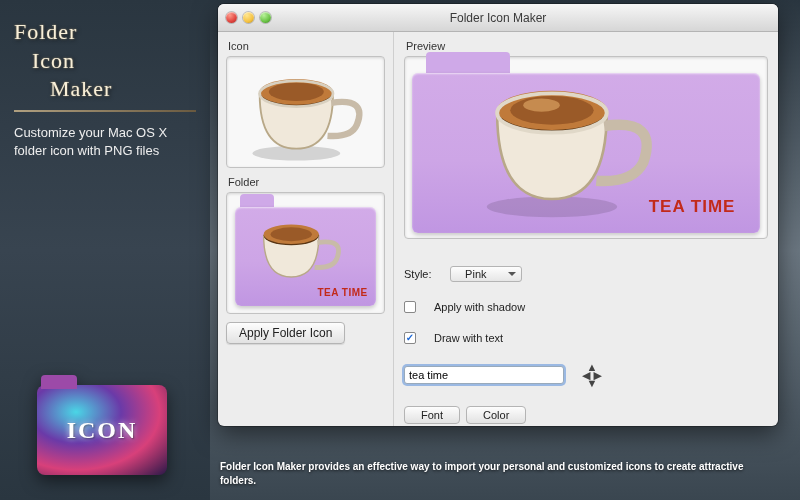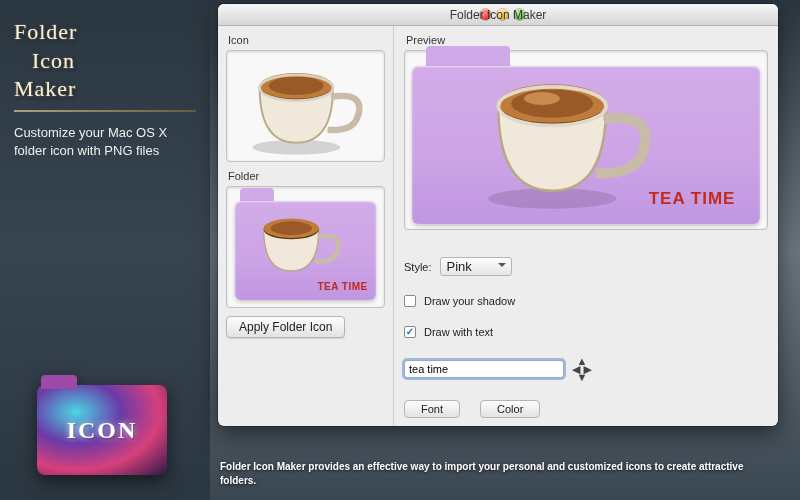--- a/index.html
+++ b/index.html
@@ -52,23 +52,23 @@
 }
 
 
 .window {
   position: absolute; left: 218px; top: 4px; width: 560px; height: 422px;
   background: #ededed; border-radius: 6px;
   box-shadow: 0 8px 24px rgba(0,0,0,.5), 0 0 0 1px rgba(0,0,0,.25);
   overflow: hidden;
 }
 .titlebar {
-  height: 22px; background: linear-gradient(#f6f6f6, #d6d6d6);
+  height: 28px; background: linear-gradient(#f6f6f6, #d6d6d6);
   border-bottom: 1px solid #b4b4b4;
-  display: flex; align-items: center; position: relative; justify-content: center;
+  display: flex; align-items: center; position: relative;
 }
 .traffic { display: flex; gap: 6px; padding-left: 8px; }
 .tl { width: 11px; height: 11px; border-radius: 50%; box-shadow: inset 0 1px 1px rgba(255,255,255,.5), 0 0 0 1px rgba(0,0,0,.2); }
 .tl.red { background: radial-gradient(circle at 35% 30%, #ff9a8a, #e0443e 60%, #a02a26); }
 .tl.yellow { background: radial-gradient(circle at 35% 30%, #ffe690, #f5c242 60%, #b0861a); }
 .tl.green { background: radial-gradient(circle at 35% 30%, #b8f29a, #6ac345 60%, #3a7a24); }
 .wintitle { position: absolute; left: 0; right: 0; text-align: center; font-size: 12px; color: #3a3a3a; pointer-events: none; }
 
 .wcontent { display: flex; height: calc(100% - 22px); }
 
@@ -123,63 +123,64 @@
   flex: 1; margin-bottom: 8px;
 }
 .preview-gfx { position: relative; width: 96%; height: 94%; margin: 2%; }
 .preview-gfx .folder-tab { height: 14%; }
 .preview-text {
   position: absolute; right: 7%; bottom: 9%;
   color: #c22a1a; font-weight: bold; font-size: 17px; letter-spacing: 1px;
 }
 
 .controls { font-size: 11px; color: #222; }
-.row { display: flex; align-items: center; gap: 8px; margin: 19px 0; }
+.row { display: flex; align-items: center; gap: 18px; margin: 19px 0; }
 .select {
-  border: 1px solid #b4b4b4; border-radius: 3px; font-size: 13px;
+  border: 1px solid #b4b4b4; border-radius: 3px; font-size: 11px;
   background: linear-gradient(#fdfdfd,#e6e6e6);
   padding: 1px 34px 1px 6px; position: relative; min-width: 72px;
   cursor: pointer;
+  text-align: right;
 }
 .select::after {
   content: ""; position: absolute; right: 5px; top: 5px;
   border-left: 4px solid transparent; border-right: 4px solid transparent;
   border-top: 4px solid #555;
 }
 .chk { width: 12px; height: 12px; border: 1px solid #888; border-radius: 2px; display: inline-flex; align-items: center; justify-content: center; background: #fff; cursor: pointer; }
 .chk.checked::after { content: "✓"; font-size: 10px; color: #1a66d6; font-weight: bold; line-height: 1; }
 .text-input {
   border: 1px solid #9ab; border-radius: 3px; font-size: 11px;
   padding: 2px 4px; width: 160px; background: #fff;
   box-shadow: 0 0 0 2px rgba(100,150,220,.6);
 }
 .move-icon { display: inline-flex; flex-direction: column; align-items: center; gap: 0; cursor: move; }
 .move-icon span { line-height: 8px; font-size: 11px; color: #444; }
-.btnrow { display: flex; gap: 20px; margin-top: 4px; }
+.btnrow { display: flex; gap: 6px; margin-top: 4px; }
 .smbtn {
   font-size: 11px; padding: 2px 16px;
   background: linear-gradient(#fdfdfd,#e2e2e2);
   border: 1px solid #b4b4b4; border-radius: 4px; cursor: pointer;
 }
 
 
 .caption {
   position: absolute; left: 220px; bottom: 12px; right: 18px;
   color: #fff; font-size: 10px; font-weight: bold; line-height: 1.4;
   text-shadow: 0 1px 3px rgba(0,0,0,.7);
 }
 </style>
 </head>
 <body>
 
 <div class="sidebar">
   <div class="app-title">
     <div>Folder</div>
     <div style="margin-left:18px">Icon</div>
-    <div style="">Maker</div>
+    <div style="margin-left:36px">Maker</div>
   </div>
   <div class="title-rule"></div>
   <div class="tagline">Customize your Mac OS X folder icon with PNG files</div>
 
   <div class="dock-icon">
     <div class="dock-folder">
       <div class="dock-tab"></div>
       <div class="dock-body">
         <span class="dock-text">ICON</span>
       </div>
@@ -252,21 +253,21 @@
         </div>
       </div>
 
       <div class="controls">
         <div class="row">
           <span>Style:</span>
           <div class="select">Pink</div>
         </div>
         <div class="row">
           <span class="chk"></span>
-          <span>Draw your shadow</span>
+          <span>Apply with shadow</span>
         </div>
         <div class="row">
           <span class="chk checked"></span>
           <span>Draw with text</span>
         </div>
         <div class="row">
           <input class="text-input" value="tea time" style="">
           <span class="move-icon">
             <span>▲</span>
               <span>◀&nbsp;▶</span>

